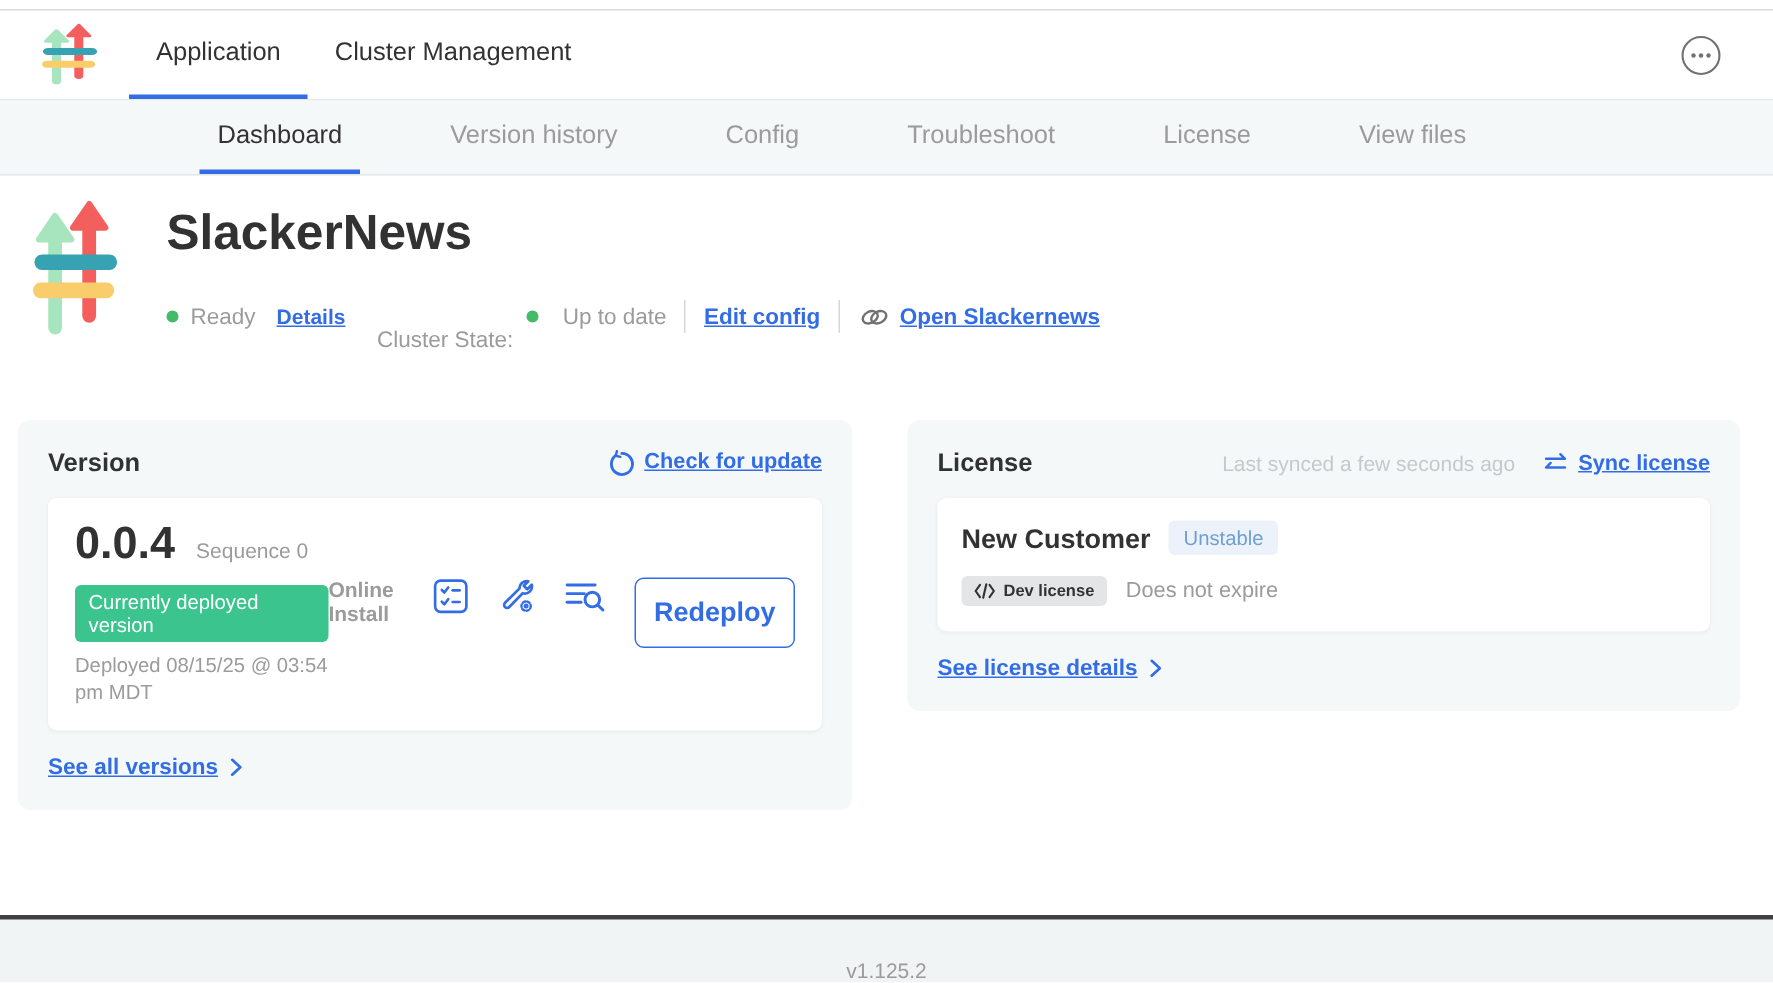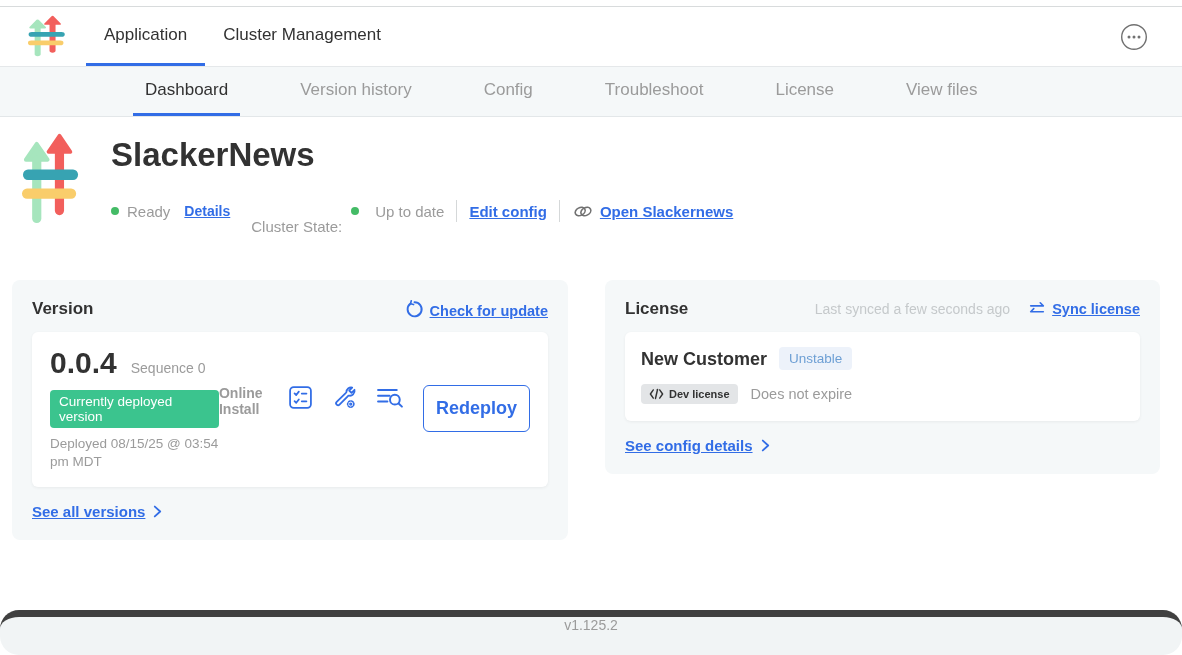--- a/index.html
+++ b/index.html
@@ -42,21 +42,21 @@
   .app-header{display:flex;padding:15px 0 0 22px;}
   .app-info{margin-left:31px;padding-top:4px;}
   h1{font-size:33px;margin:0;font-weight:700;color:var(--dark);}
   .status-row{display:flex;align-items:center;margin-top:13px;font-size:15px;color:var(--gray);}
   .dot{width:8px;height:8px;border-radius:50%;background:var(--status-green);flex:0 0 auto;}
   .status-row .dot{margin-right:8px;}
   .v-divider{width:1px;height:22px;background:#d5d8d9;margin:0 12px;}
   .lnk{color:var(--accent);text-decoration:underline;font-weight:600;cursor:pointer;}
   .details-lnk{margin-left:14px;font-size:14px;}
   .cluster-label{margin-left:21px;margin-right:9px;margin-top:31px;}
-  .iconlnk{display:flex;align-items:flex-end;gap:6px;text-decoration:underline;}
+  .iconlnk{display:flex;align-items:flex-start;gap:6px;text-decoration:underline;}
 
   
   .cards{display:flex;gap:37px;margin:45px 22px 0 12px;align-items:flex-start;}
   .card{background:var(--card-bg);border-radius:8px;padding:19px 20px 20px;}
   .card.version{width:556px;}
   .card.license{width:555px;}
   .card-head{display:flex;align-items:center;}
   .card-title{font-size:17px;font-weight:700;color:var(--dark);}
   .card-head-right{margin-left:auto;display:flex;align-items:center;gap:8px;font-size:14.5px;}
   .inner{background:#fff;border-radius:6px;margin-top:13px;box-shadow:0 1px 3px rgba(50,50,50,.07);}
@@ -81,22 +81,22 @@
   .customer-row{display:flex;align-items:flex-end;gap:12px;}
   .customer-name{font-size:18px;font-weight:700;color:var(--dark);}
   .channel-badge{background:#edf2fa;color:#6d9fd4;font-size:13.5px;padding:4px 10px;border-radius:4px;}
   .license-meta{display:flex;align-items:center;gap:13px;margin-top:14px;}
   .type-tag{display:flex;align-items:center;gap:5px;background:#e3e5e7;border-radius:4px;
     padding:4px 8px;font-size:11px;font-weight:700;color:var(--dark);}
   .expiry{font-size:14.5px;color:var(--gray);}
   .synced-note{font-size:14px;color:var(--lightgray);margin-right:10px;}
 
   
-  .footer{margin-top:auto;height:45px;background:#f1f4f5;border-top:7px solid #404040;
-    display:flex;align-items:flex-start;justify-content:center;font-size:14px;color:var(--gray);border-radius:19px;}
+  .footer{margin-top:auto;height:45px;background:#f1f4f5;border-top:3px solid #404040;
+    display:flex;align-items:flex-end;justify-content:center;font-size:14px;color:var(--gray);}
 </style>
 </head>
 <body>
 
 <div class="top-strip"></div>
 
 <div class="header">
   <span class="logo-wrap">
     <svg width="38" height="43" viewBox="0 0 60 96" preserveAspectRatio="none">
       <path d="M15.2 12 L26.5 28 L4 28 Z" fill="#a6e5bd" stroke="#a6e5bd" stroke-width="4" stroke-linejoin="round"></path>
@@ -271,21 +271,21 @@
             <path d="M11.4 1.6 L14.5 6 L11.4 10.4"></path>
             <path d="M9.1 1.2 L6.9 10.8"></path>
           </svg>
           <span>Dev license</span>
         </span>
         <span class="expiry">Does not expire</span>
       </div>
     </div>
 
     <div class="card-footer-link">
-      <span class="lnk">See config details</span>
+      <span class="lnk">See license details</span>
       <svg width="9" height="13" viewBox="0 0 10 14">
         <path d="M2 1.5 L8 7 L2 12.5" fill="none" stroke="#326de6" stroke-width="2" stroke-linecap="round" stroke-linejoin="round"></path>
       </svg>
     </div>
   </div>
 </div>
 
 <div class="footer">
   <span>v1.125.2</span>
 </div>

